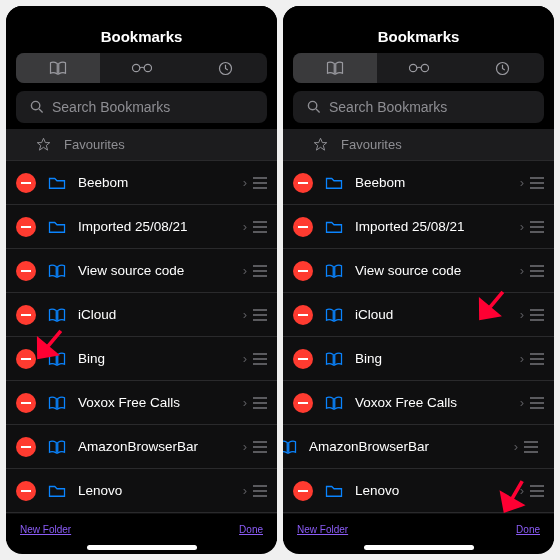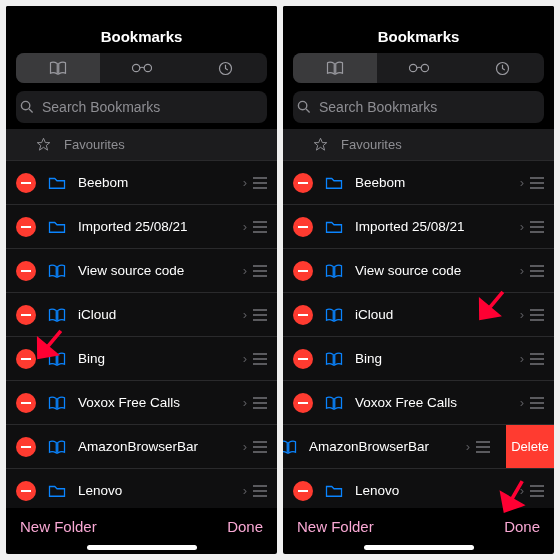--- a/index.html
+++ b/index.html
@@ -9,21 +9,21 @@
     width: 560px;
     height: 560px;
     display: flex;
     padding: 6px;
     gap: 6px;
     position: relative;
   }
   .phone {
     flex: 1;
     background: #000;
-    border-radius: 2px;
+    border-radius: 16px;
     overflow: hidden;
     display: flex;
     flex-direction: column;
     position: relative;
     height: 548px;
   }
   .status-bar { height: 18px; background: #000; }
   .header {
     text-align: center;
     color: #fff;
@@ -46,21 +46,21 @@
     justify-content: center;
   }
   .seg-item.active { background: #3a3a3c; }
   .search {
     margin: 0 10px 6px;
     background: #1c1c1e;
     border-radius: 8px;
     height: 32px;
     display: flex;
     align-items: center;
-    padding: 0 4px;
+    padding: 0 14px;
     color: #8e8e93;
     font-size: 14px;
     gap: 8px;
   }
   .list {
     flex: 1;
     overflow: hidden;
     position: relative;
   }
   .row {
@@ -121,21 +121,21 @@
   }
   .row.swiped { padding-left: 0; }
   .row.swiped .shift { transform: translateX(-6px); display:flex; align-items:center; flex:1; min-width:0;}
   .toolbar {
     display: flex;
     justify-content: space-between;
     align-items: center;
     padding: 10px 14px 6px;
     background: #000;
   }
-  .tb-link { color: #f9a8d4; font-size: 15px; }
+  .tb-link { color: #8b5cf6; font-size: 10px; text-decoration: underline; }
   .home-ind { height: 5px; width: 110px; background: #fff; border-radius: 3px; margin: 4px auto 4px; }
   svg { display:block; }
   .arrow {
     position: absolute;
     width: 46px;
     height: 46px;
     pointer-events: none;
   }
 </style>
 </head>
@@ -549,21 +549,20 @@
               </svg>
             </span>
             <span class="label">AmazonBrowserBar</span>
             <span class="chev">›</span>
             <div class="grip">
               <span></span>
               <span></span>
               <span></span>
             </div>
           </div>
-          <div class="delete-btn">Delete</div>
         </div>
         <div class="row">
           <div class="minus">
             <svg width="10" height="2">
               <rect width="10" height="2" fill="#fff"></rect>
             </svg>
           </div>
           <span class="type-icon">
             <svg width="18" height="14" viewBox="0 0 24 18">
               <path d="M2 4 L2 16 L22 16 L22 6 L12 6 L9 3 L2 3 Z" fill="none" stroke="#0a84ff" stroke-width="1.7"></path>

